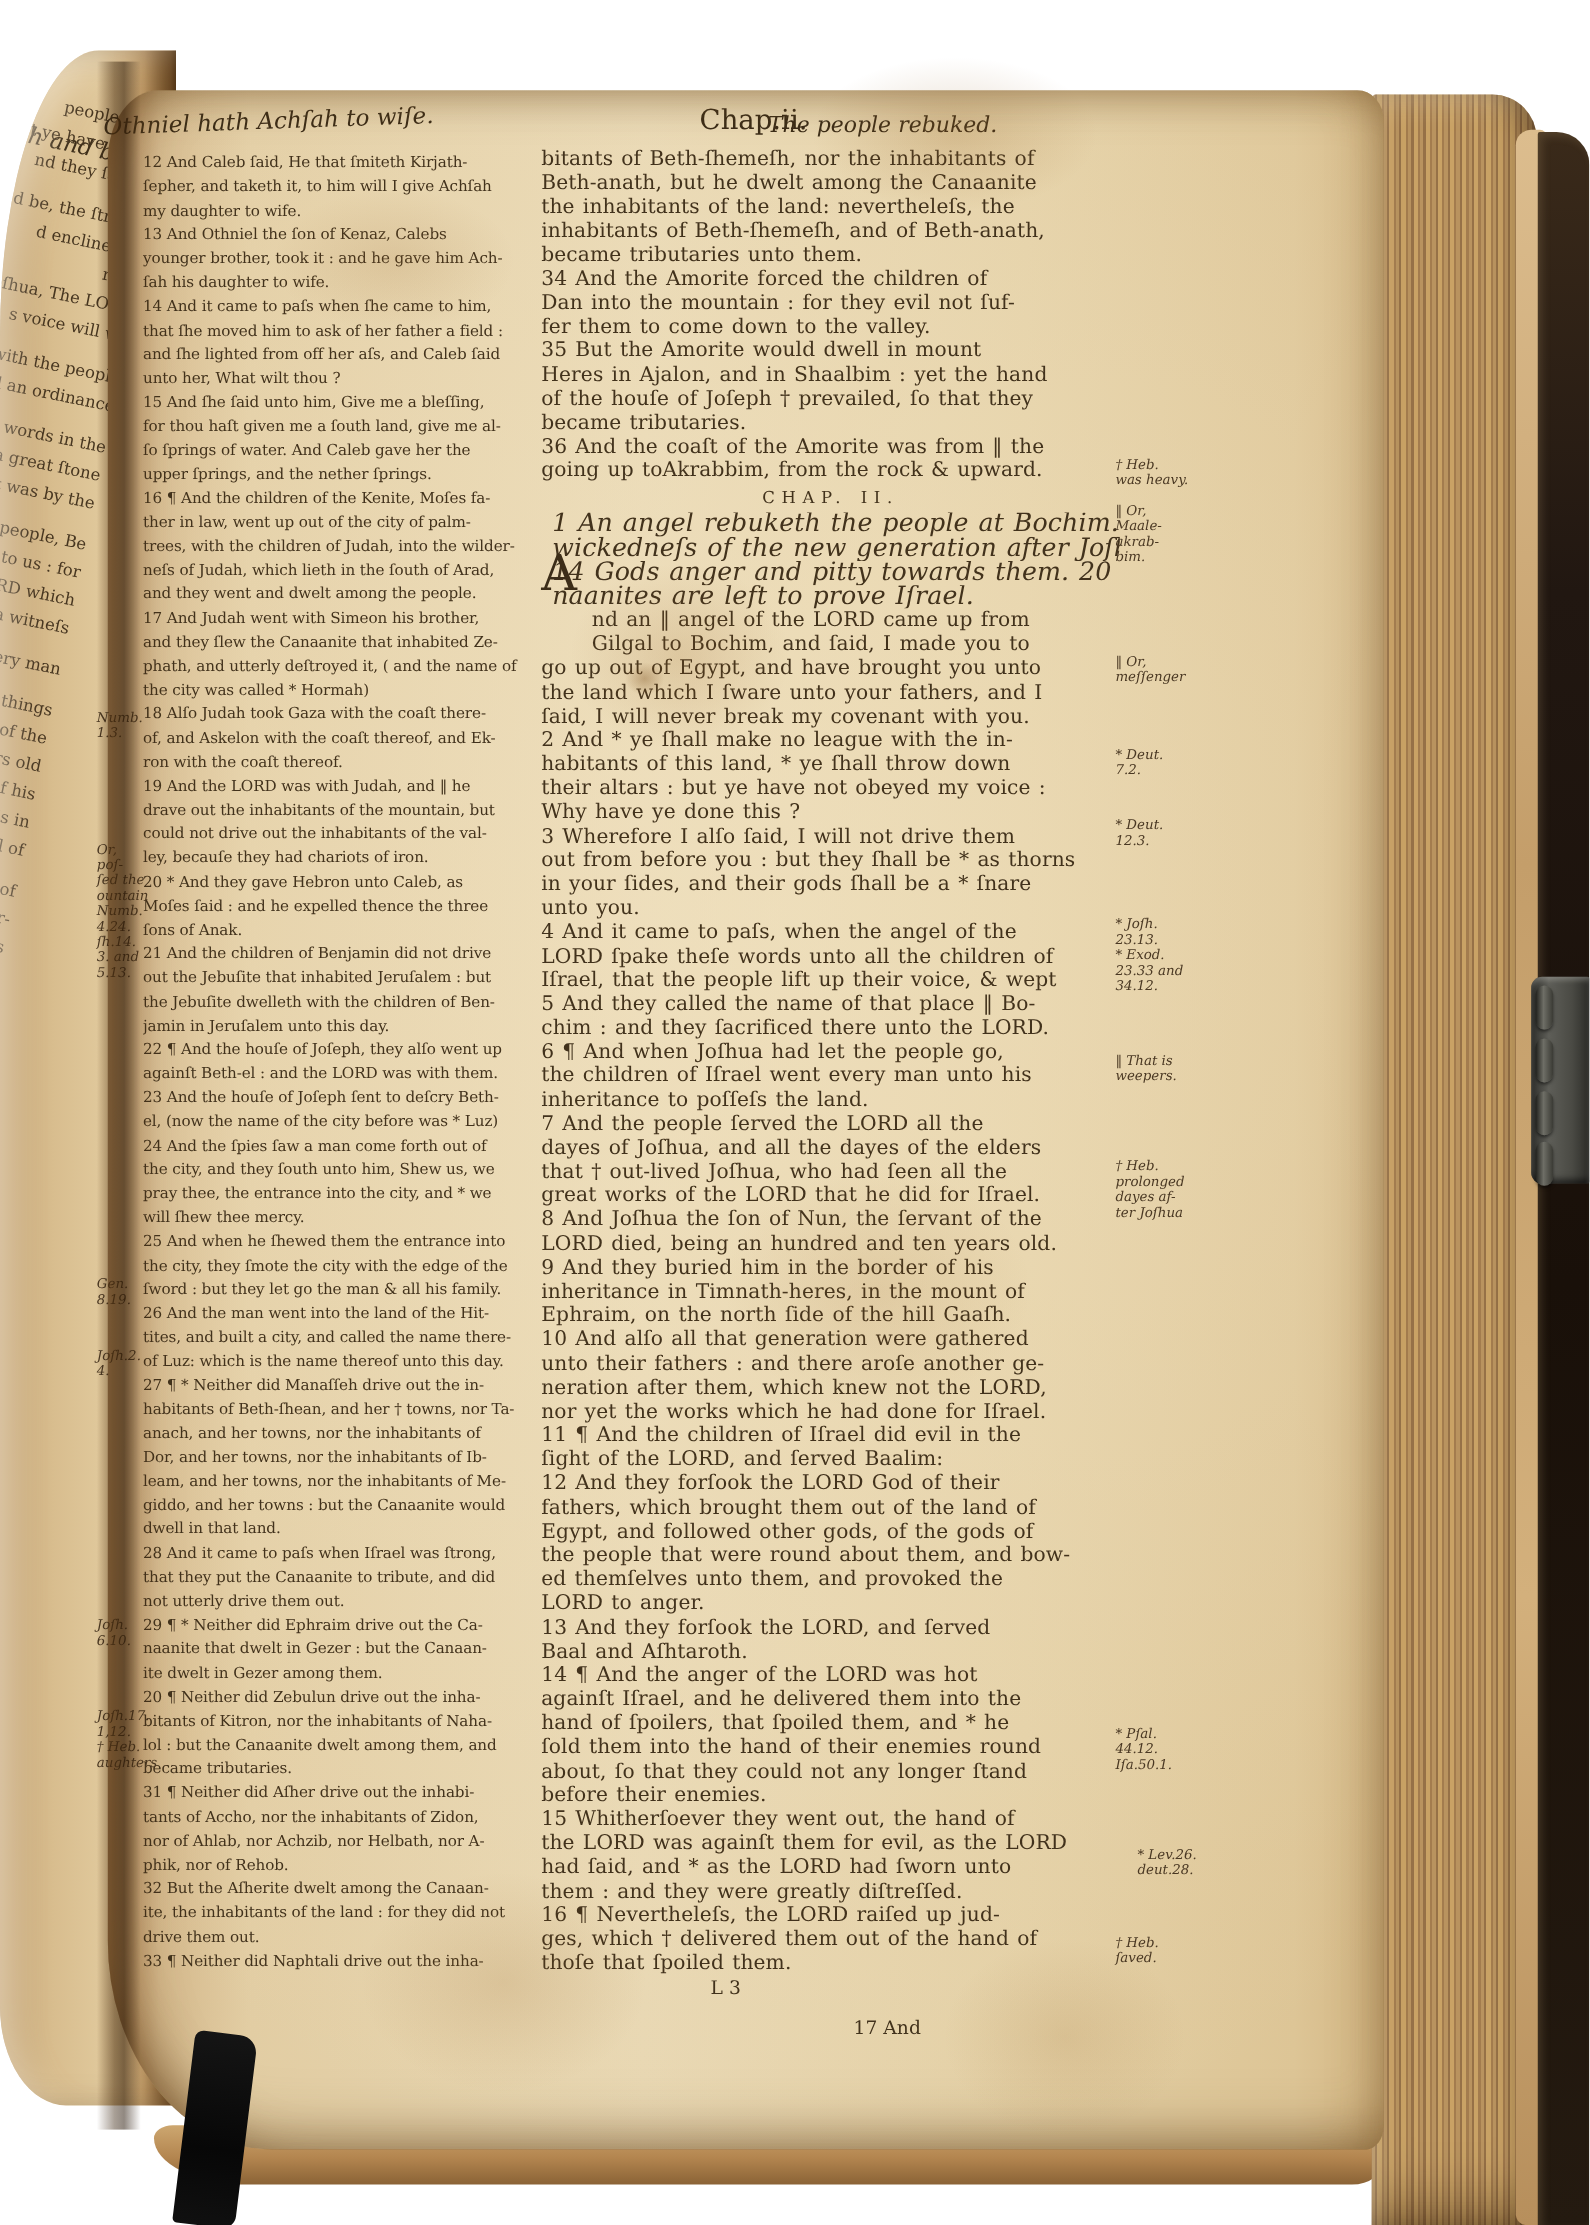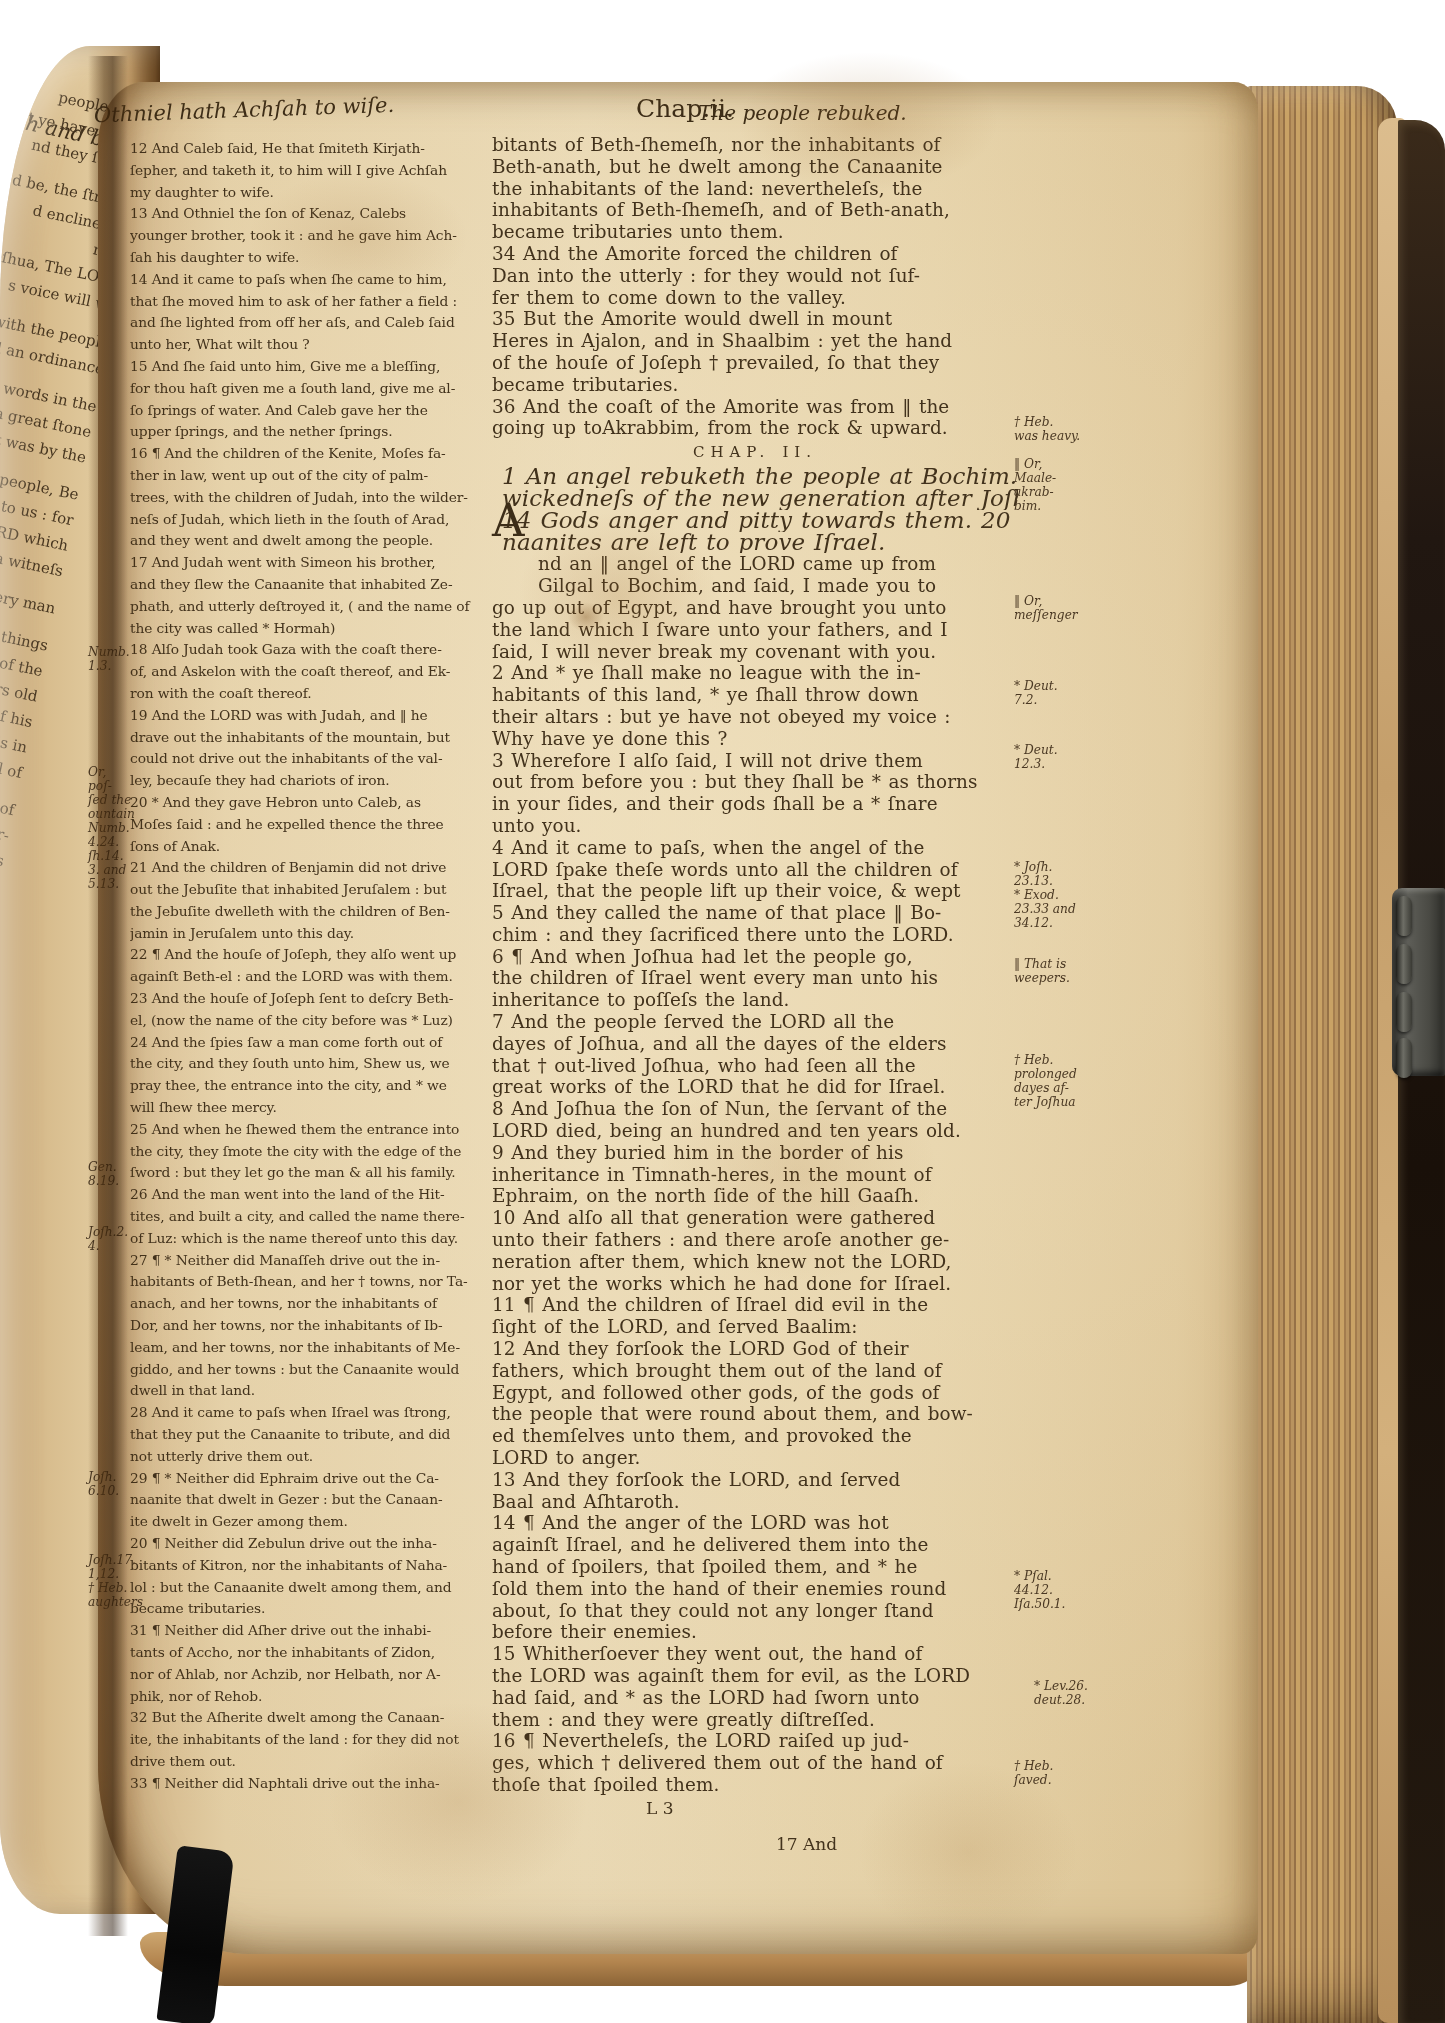--- a/index.html
+++ b/index.html
@@ -236,21 +236,21 @@
         <div class="ln">drive them out.</div>
         <div class="ln">33 ¶ Neither did Naphtali drive out the inha-</div>
       </div>
     <div class="col col-right">
         <div class="ln">bitants of Beth-ſhemeſh, nor the inhabitants of</div>
         <div class="ln">Beth-anath, but he dwelt among the Canaanite</div>
         <div class="ln">the inhabitants of the land: nevertheleſs, the</div>
         <div class="ln">inhabitants of Beth-ſhemeſh, and of Beth-anath,</div>
         <div class="ln">became tributaries unto them.</div>
         <div class="ln">34 And the Amorite forced the children of</div>
-        <div class="ln">Dan into the utterly : for they would not ſuf-</div>
+        <div class="ln">Dan into the mountain : for they evil not ſuf-</div>
         <div class="ln">fer them to come down to the valley.</div>
         <div class="ln">35 But the Amorite would dwell in mount</div>
         <div class="ln">Heres in Ajalon, and in Shaalbim : yet the hand</div>
         <div class="ln">of the houſe of Joſeph † prevailed, ſo that they</div>
         <div class="ln">became tributaries.</div>
         <div class="ln">36 And the coaſt of the Amorite was from ‖ the</div>
         <div class="ln">going up toAkrabbim, from the rock &amp; upward.</div>
         <div class="ln chap">CHAP. II.</div>
         <div class="ln arg">1 An angel rebuketh the people at Bochim. 6 The</div>
         <div class="ln arg">wickedneſs of the new generation after Joſhua :</div>
@@ -368,21 +368,21 @@
           <div>meſſenger</div>
         </div>
         <div class="note" style="top: 597px;">
           <div>* Deut.</div>
           <div>7.2.</div>
         </div>
         <div class="note" style="top: 661px;">
           <div>* Deut.</div>
           <div>12.3.</div>
         </div>
-        <div class="note" style="top: 778px; font-style: italic;">
+        <div class="note" style="top: 751px; font-style: italic;">
           <div>* Joſh.</div>
           <div>23.13.</div>
           <div>* Exod.</div>
           <div>23.33 and</div>
           <div>34.12.</div>
         </div>
         <div class="note" style="top: 863px; margin-top: 12px;">
           <div>‖ That is</div>
           <div>weepers.</div>
         </div>

